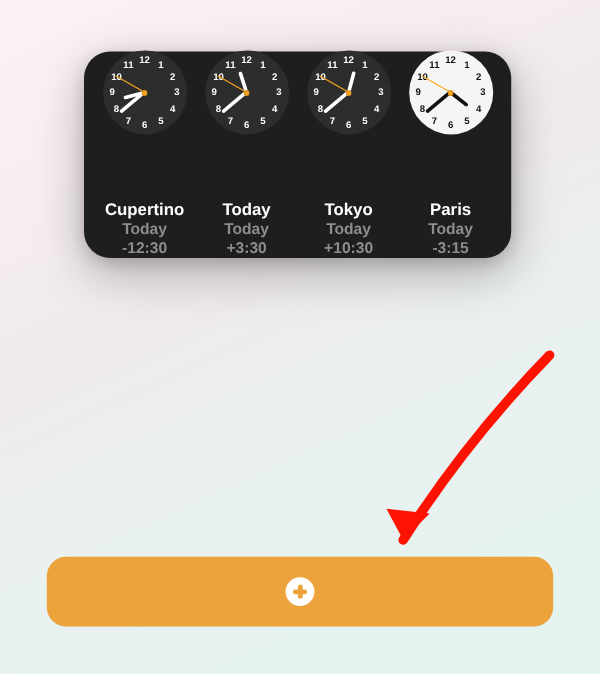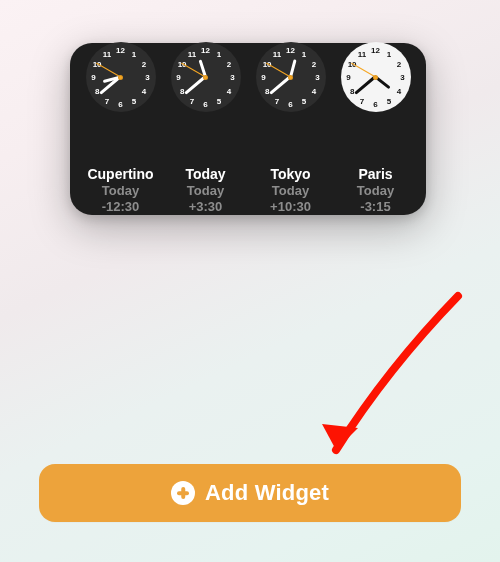--- a/index.html
+++ b/index.html
@@ -264,14 +264,13 @@
   </div>
 
 <svg class="arrow-svg" viewBox="0 0 230 200">
   <defs></defs>
   <path d="M 210 8 Q 140 80 88 162" stroke="#fd1302" stroke-width="8" fill="none" stroke-linecap="round"></path>
   <polygon points="88,162 110,140 74,136" fill="#fd1302"></polygon>
 </svg>
 
 <button class="add-btn">
   <span class="plus-circle"></span>
-  <span class="label">Add Widget</span>
 </button>
 
 </body></html>

